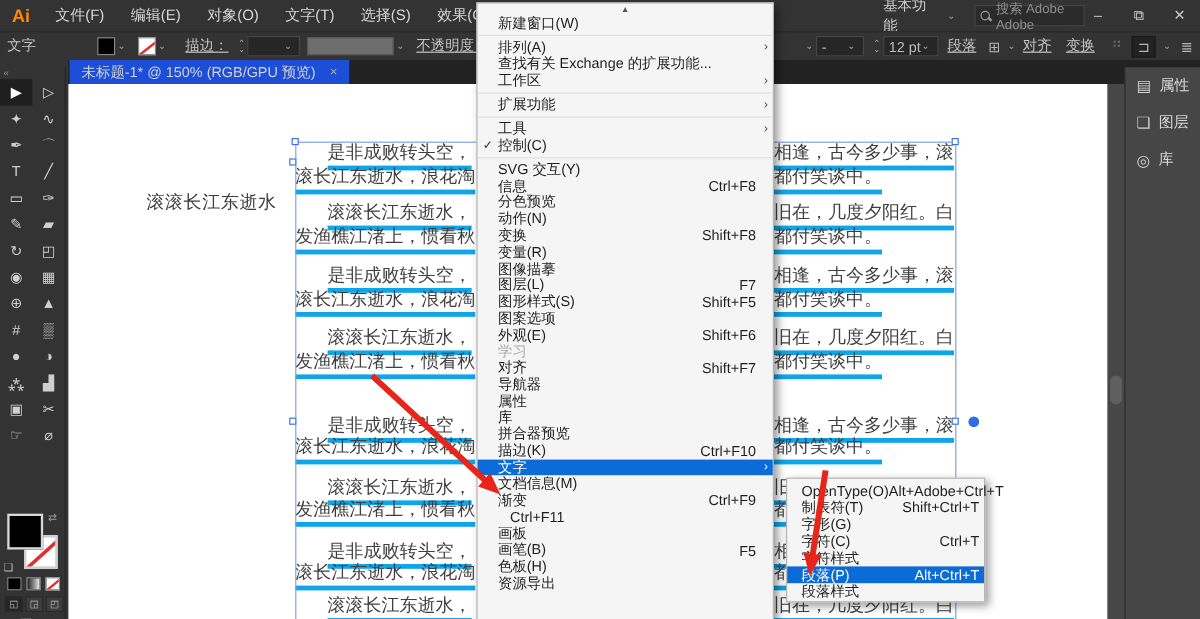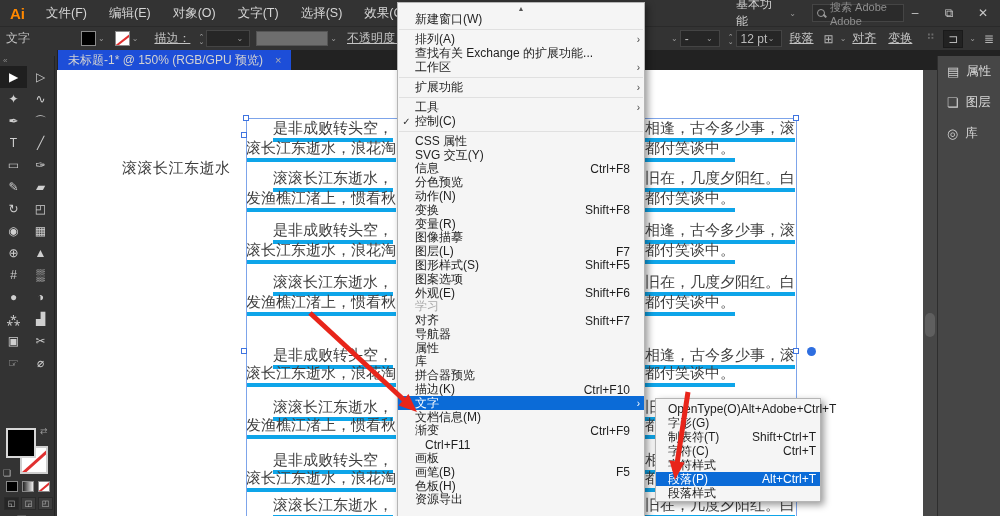--- a/index.html
+++ b/index.html
@@ -404,26 +404,20 @@
         </div>
         <div class="mrow">
           <span class="chk">✓</span>
           <span class="mlabel">控制(C)</span>
           <span class="mshort"></span>
           <span class="sub"></span>
         </div>
         <div class="msep"></div>
         <div class="mrow">
           <span class="chk"></span>
-          <span class="mlabel">CSS 属性</span>
-          <span class="mshort"></span>
-          <span class="sub"></span>
-        </div>
-        <div class="mrow">
-          <span class="chk"></span>
           <span class="mlabel">SVG 交互(Y)</span>
           <span class="mshort"></span>
           <span class="sub"></span>
         </div>
         <div class="mrow">
           <span class="chk"></span>
           <span class="mlabel">信息</span>
           <span class="mshort">Ctrl+F8</span>
           <span class="sub"></span>
         </div>
@@ -572,26 +566,26 @@
         </div>
       </div>
   </div>
 
   <div id="type-submenu">
       <div class="mrow">
         <span>OpenType(O)</span>
         <span class="mshort">Alt+Adobe+Ctrl+T</span>
       </div>
       <div class="mrow">
+        <span>制表符(T)</span>
+        <span class="mshort">Shift+Ctrl+T</span>
+      </div>
+      <div class="mrow">
         <span>字形(G)</span>
         <span class="mshort"></span>
-      </div>
-      <div class="mrow">
-        <span>制表符(T)</span>
-        <span class="mshort">Shift+Ctrl+T</span>
       </div>
       <div class="mrow">
         <span>字符(C)</span>
         <span class="mshort">Ctrl+T</span>
       </div>
       <div class="mrow">
         <span>字符样式</span>
         <span class="mshort"></span>
       </div>
       <div class="mrow hl">

